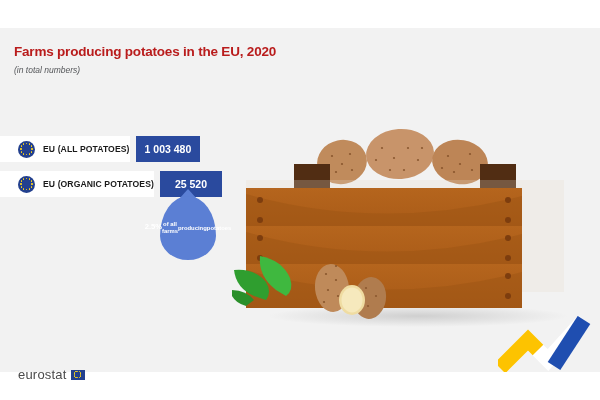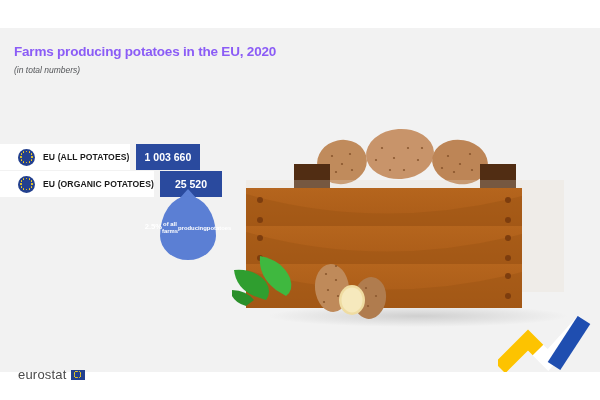--- a/index.html
+++ b/index.html
@@ -18,35 +18,35 @@
   }
   
   .canvas-bg{
     position:absolute;left:0;top:28px;width:600px;height:344px;
     background:#f2f2f2;
   }
 
   
   .title{
     position:absolute;left:14px;top:44px;
-    font-size:13.5px;font-weight:bold;color:#8b5cf6;
+    font-size:13.5px;font-weight:bold;color:#b91c1c;
     letter-spacing:-0.2px;white-space:nowrap;
   }
   .subtitle{
     position:absolute;left:14px;top:65px;
     font-size:8.5px;font-style:italic;color:#55575a;
     white-space:nowrap;
   }
 
   
   .row{
     position:absolute;left:0;height:26px;
     display:flex;align-items:center;
   }
-  .row-1{top:144px;text-align:right;}
+  .row-1{top:136px;text-align:right;}
   .row-2{top:171px;}
   .row-strip{
     height:26px;background:#ffffff;
     display:flex;align-items:center;
     padding-left:18px;
     box-sizing:border-box;
   }
   .eu-emblem{
     width:17px;height:17px;border-radius:50%;
     background:#23408e;
@@ -147,21 +147,21 @@
           <span class="star" style="left: 10.5px; top: 12.5497px;"></span>
           <span class="star" style="left: 7.7px; top: 13.3px;"></span>
           <span class="star" style="left: 4.9px; top: 12.5497px;"></span>
           <span class="star" style="left: 2.85026px; top: 10.5px;"></span>
           <span class="star" style="left: 2.1px; top: 7.7px;"></span>
           <span class="star" style="left: 2.85026px; top: 4.9px;"></span>
           <span class="star" style="left: 4.9px; top: 2.85026px;"></span>
         </span>
       <span class="row-label">EU (ALL POTATOES)</span>
     </div>
-    <div class="value-badge">1 003 660</div>
+    <div class="value-badge">1 003 480</div>
   </div>
 
   <div class="row row-2">
     <div class="row-strip">
       <span class="eu-emblem">
           <span class="star" style="left: 7.7px; top: 2.1px;"></span>
           <span class="star" style="left: 10.5px; top: 2.85026px;"></span>
           <span class="star" style="left: 12.5497px; top: 4.9px;"></span>
           <span class="star" style="left: 13.3px; top: 7.7px;"></span>
           <span class="star" style="left: 12.5497px; top: 10.5px;"></span>

